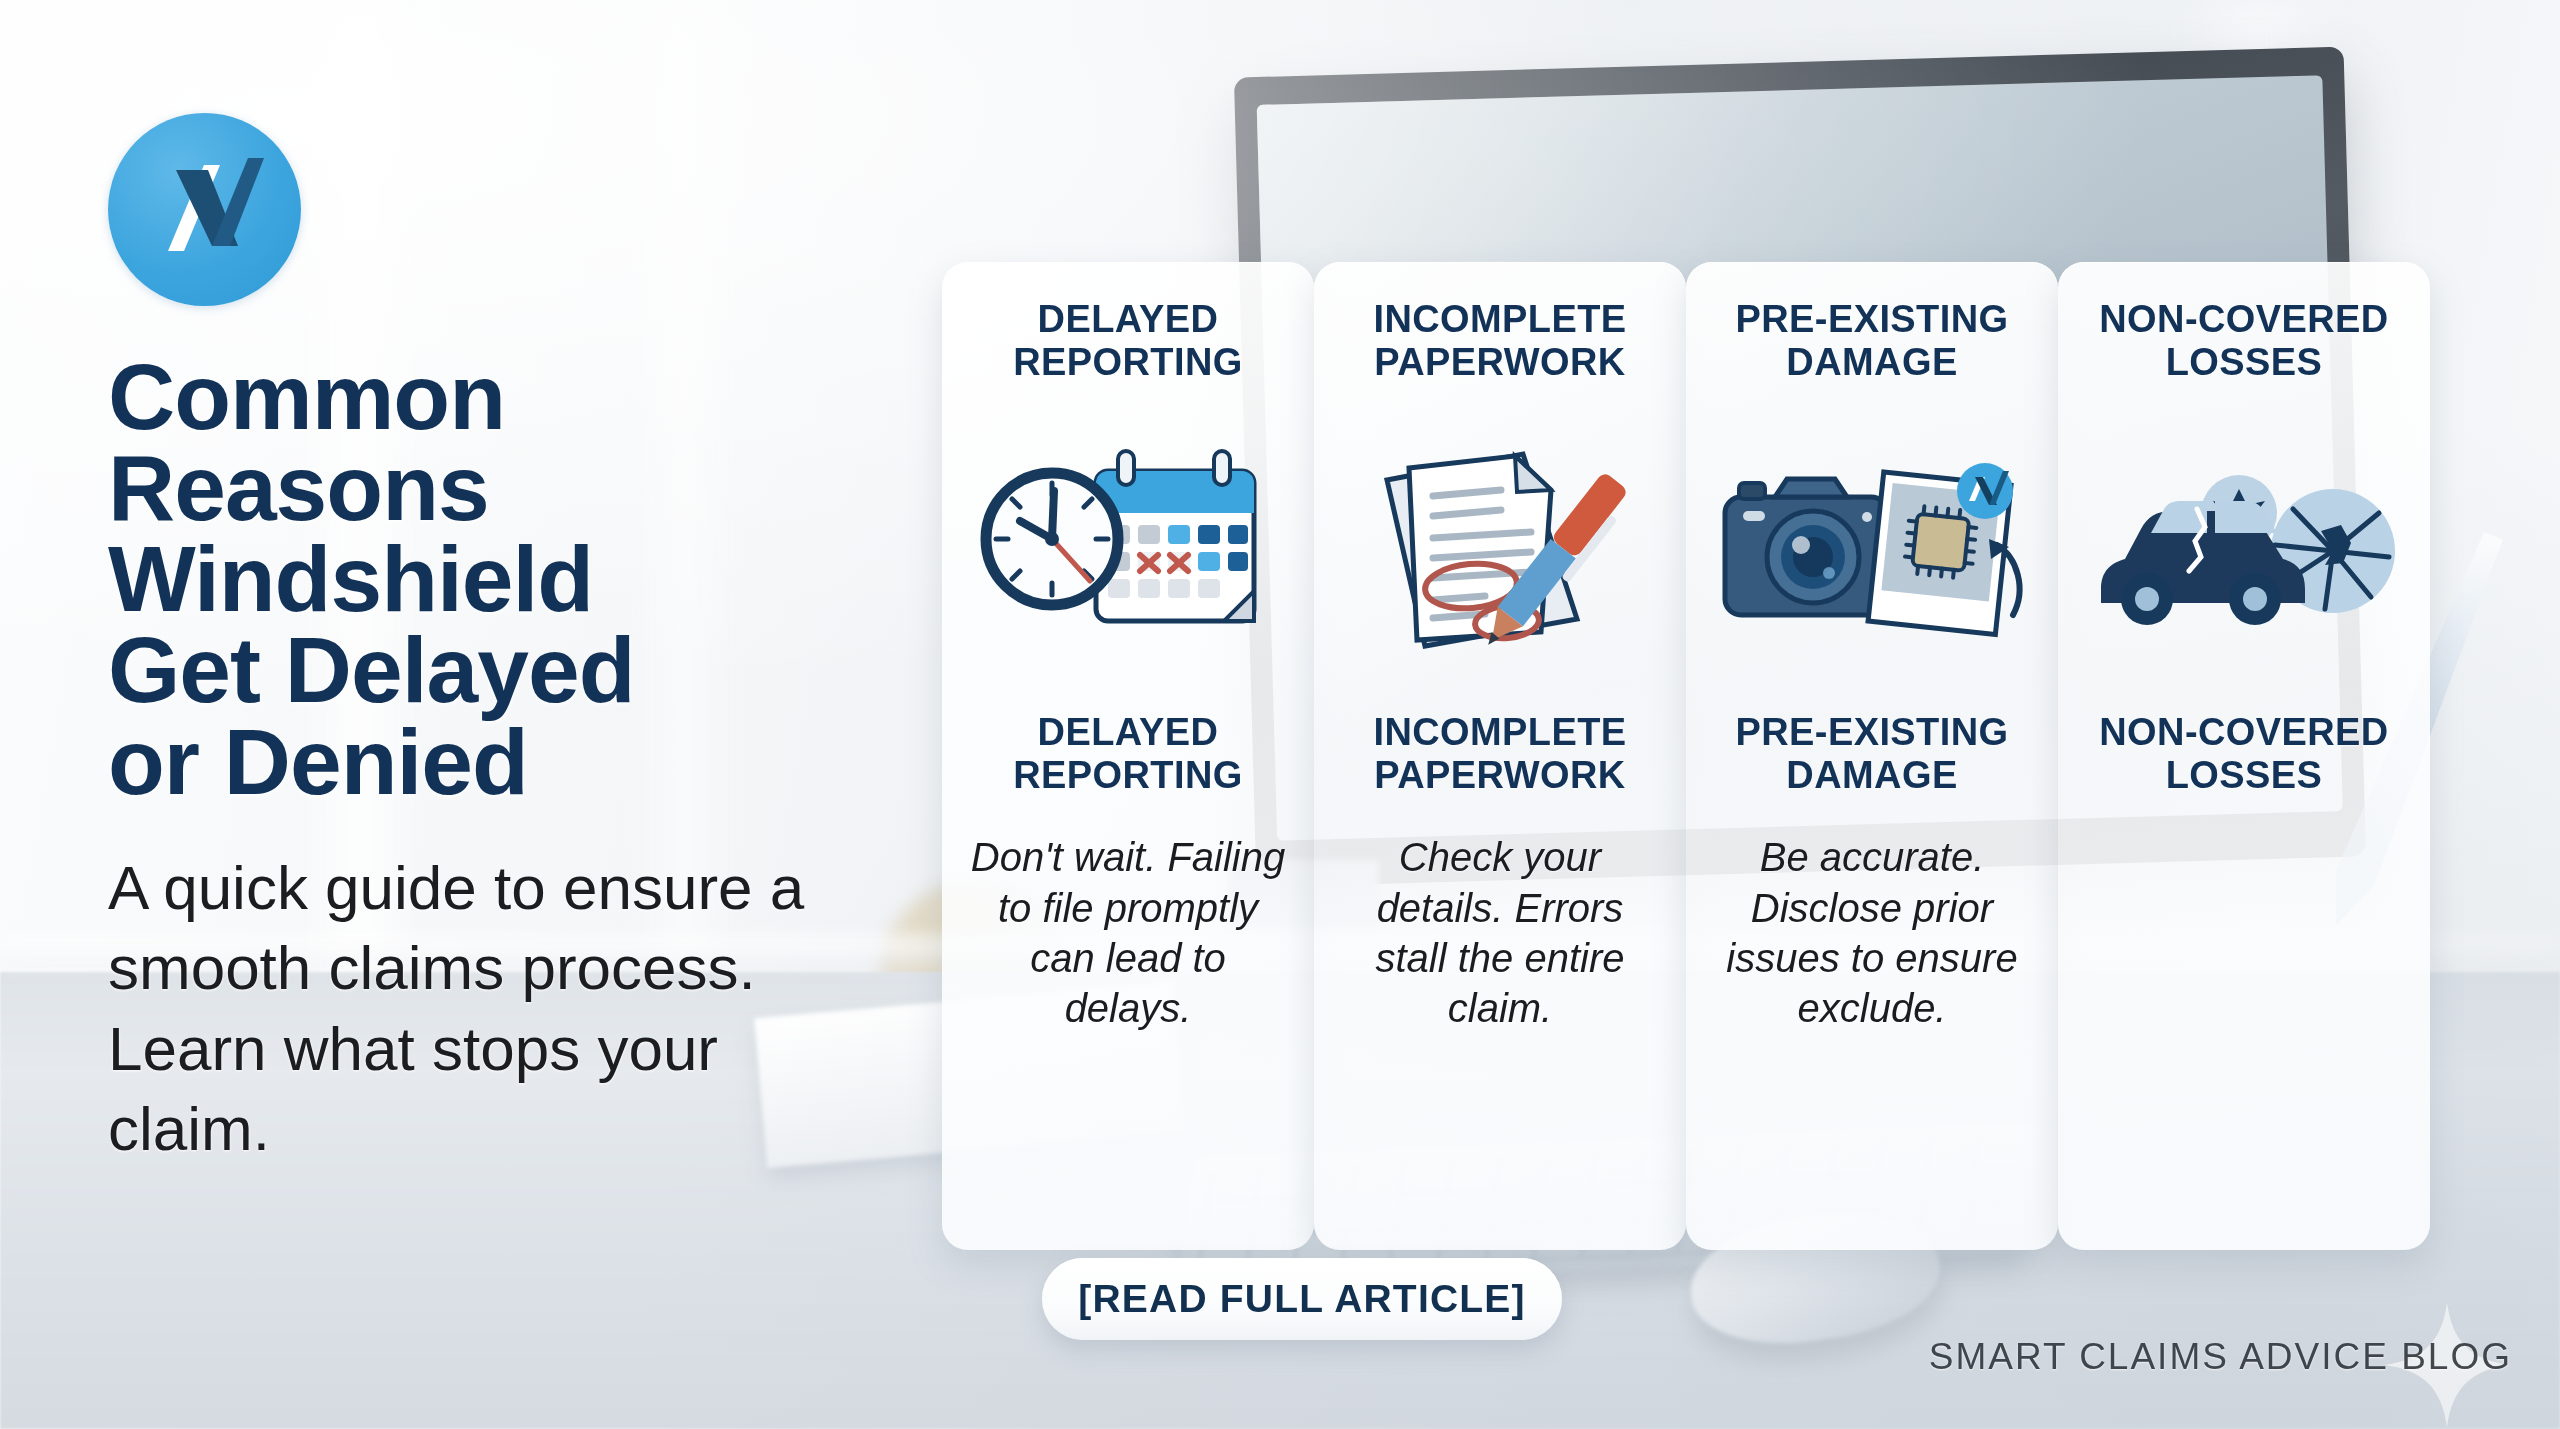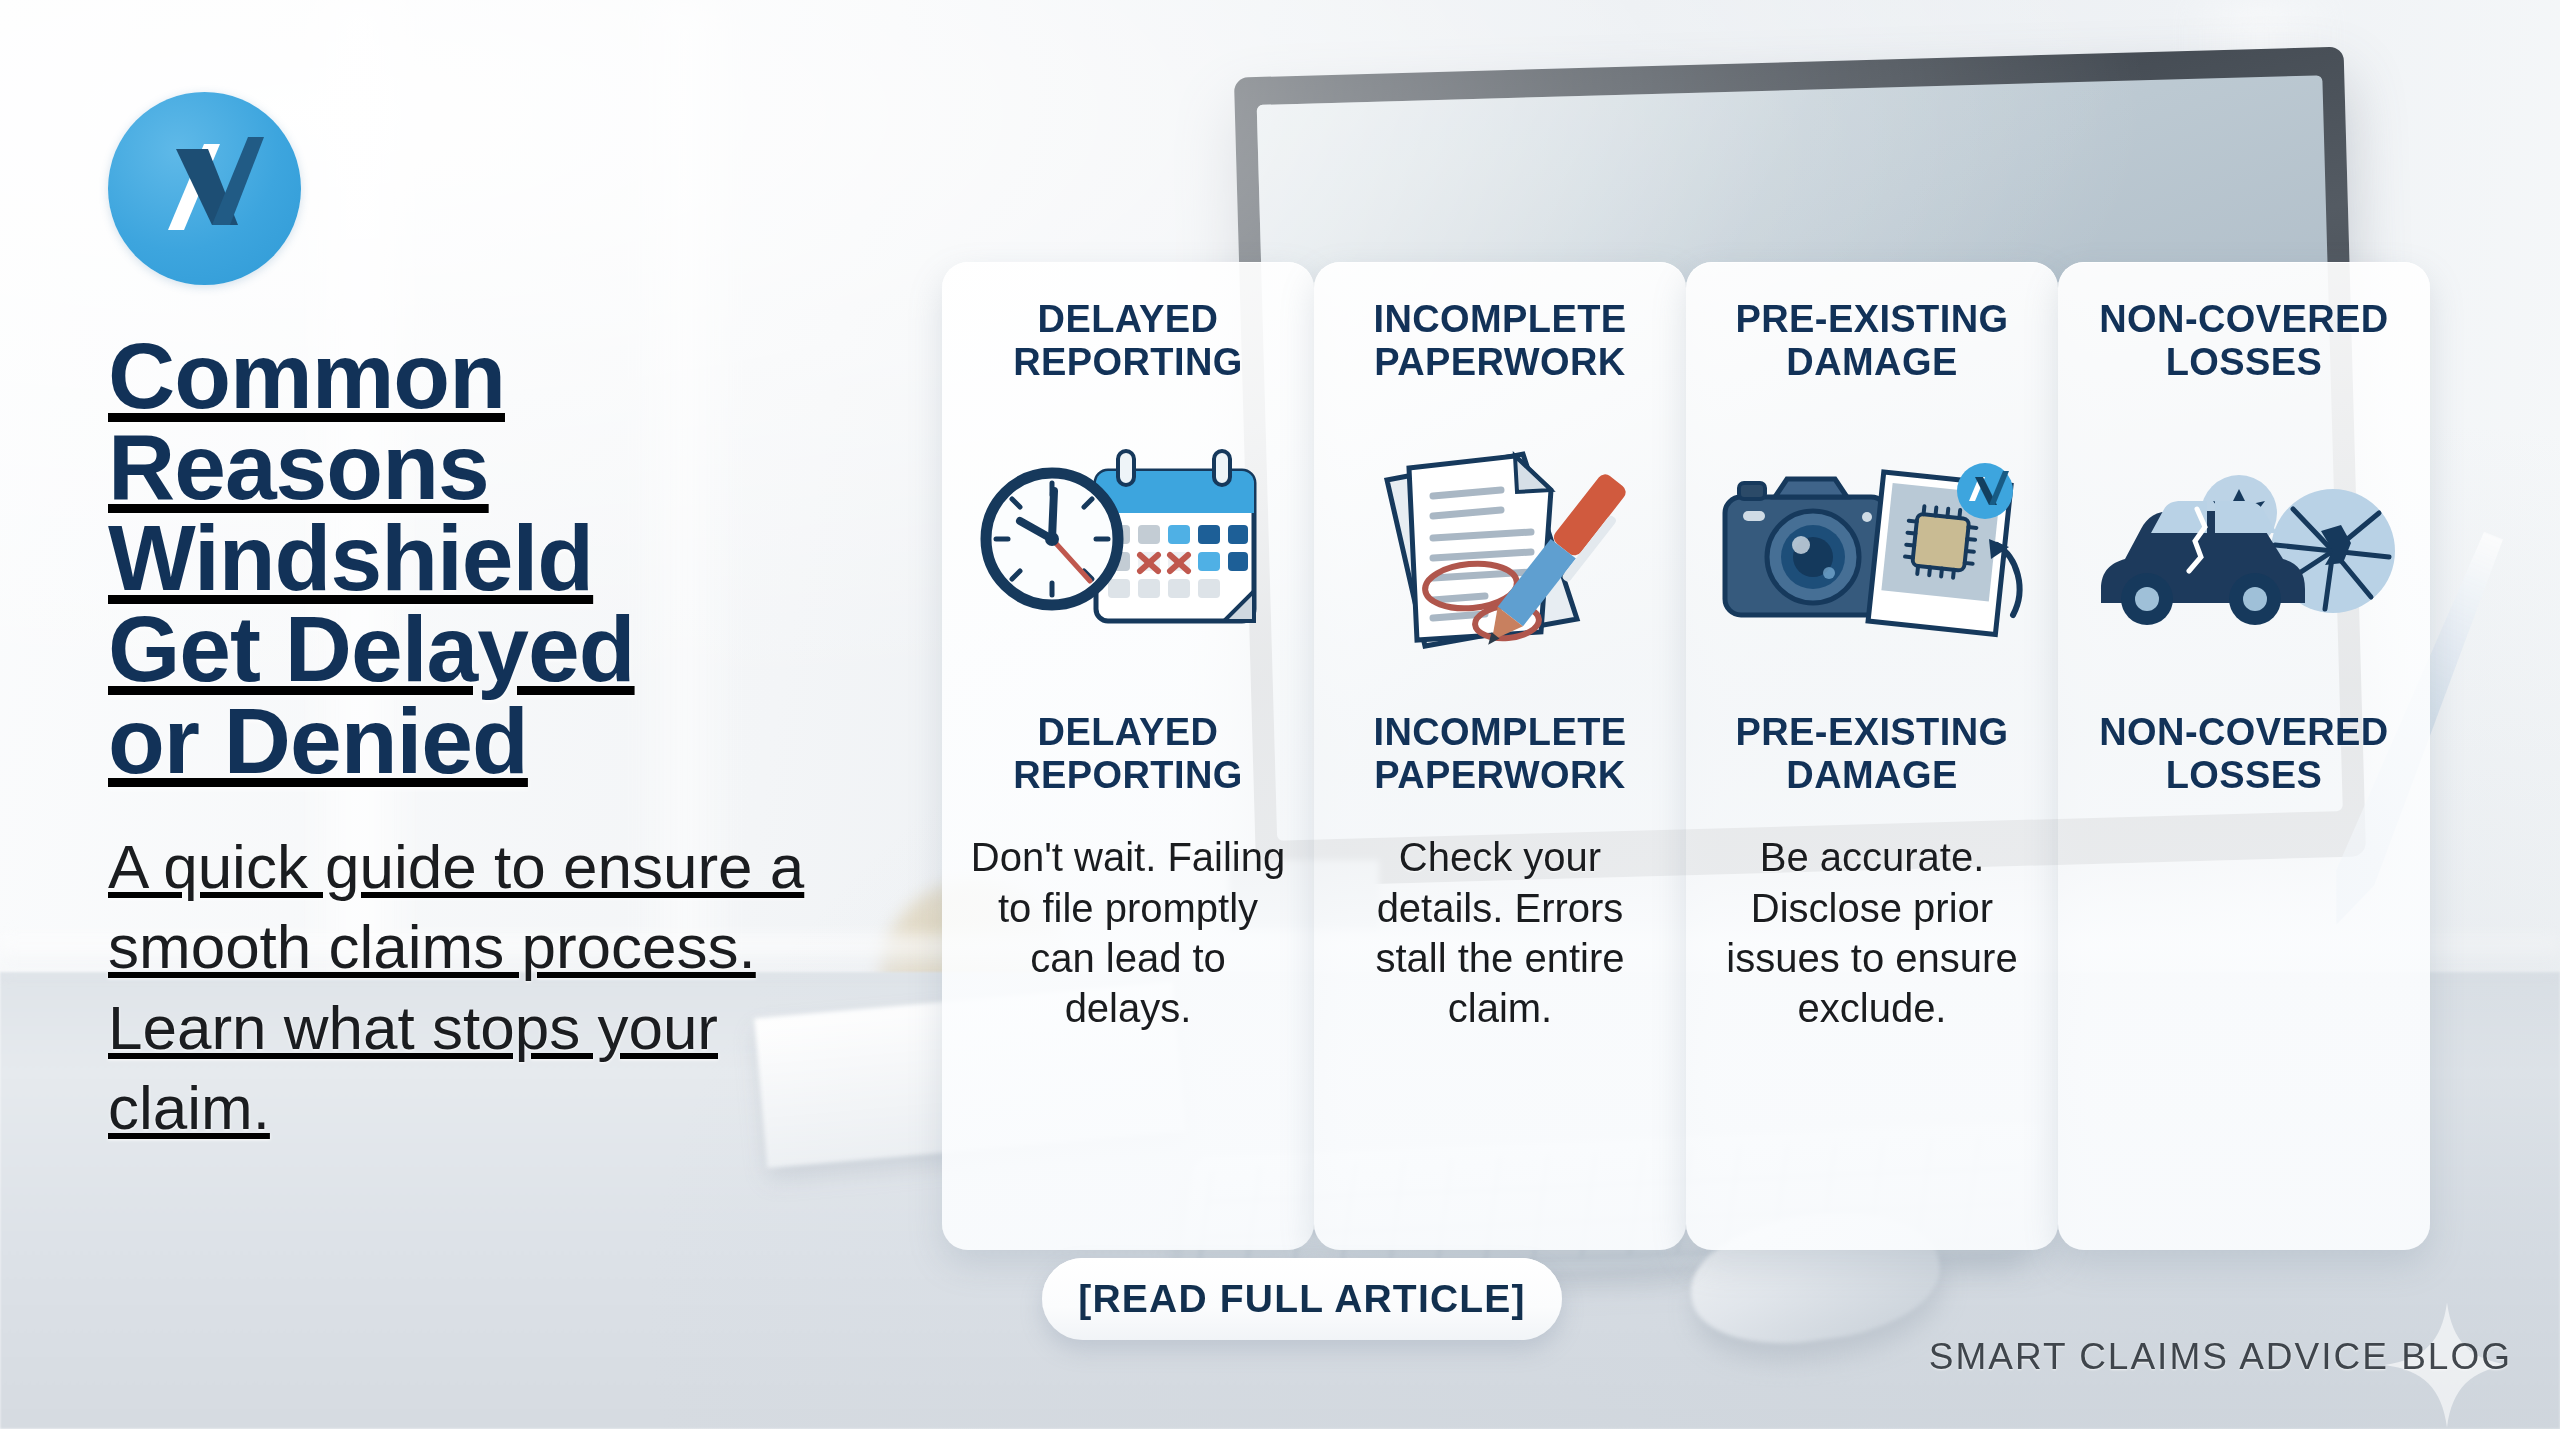--- a/index.html
+++ b/index.html
@@ -111,21 +111,21 @@
   }
   .bg-plant {
     position:absolute; left:880px; top:880px; width:190px; height:190px;
     border-radius:50%;
     background:radial-gradient(circle at 40% 35%, rgba(226,212,178,.85), rgba(205,190,160,.35) 60%, rgba(255,255,255,0) 75%);
     filter:blur(8px);
   }
 
   
   #left {
-    position:absolute; left:108px; top:92px; width:800px;text-decoration:underline;
+    position:absolute; left:108px; top:113px; width:800px;
   }
   .logo {
     width:193px; height:193px; border-radius:50%;
     background:radial-gradient(circle at 36% 30%, #5fb9e8 0%, #3da5de 55%, #2f9ad6 100%);
     position:relative; overflow:hidden;
     box-shadow:0 2px 10px rgba(60,120,170,.22);
   }
   .logo svg { position:absolute; left:0; top:0; width:100%; height:100%; }
 
   h1.headline {
@@ -181,20 +181,21 @@
     text-align:center; line-height:1.12; letter-spacing:.4px;
     white-space:pre-line;
     text-shadow:0 1px 2px rgba(255,255,255,.8);
   }
   .card-body {
     margin-top:36px;
     font-size:40px; line-height:1.26; color:#1a1c1f;
     text-align:center; font-weight:normal;
     text-shadow:0 1px 2px rgba(255,255,255,.85);
     padding:0 6px;
+    font-style:italic;
   }
 
   
   #cta {
     position:absolute; left:1042px; top:1258px;
     width:520px; height:82px; border-radius:41px;
     background:linear-gradient(180deg,#ffffff 0%, #fbfcfd 60%, #f1f4f7 100%);
     box-shadow:0 10px 22px rgba(130,145,165,.28), inset 0 1px 0 #fff;
     display:flex; align-items:center; justify-content:center;
   }

